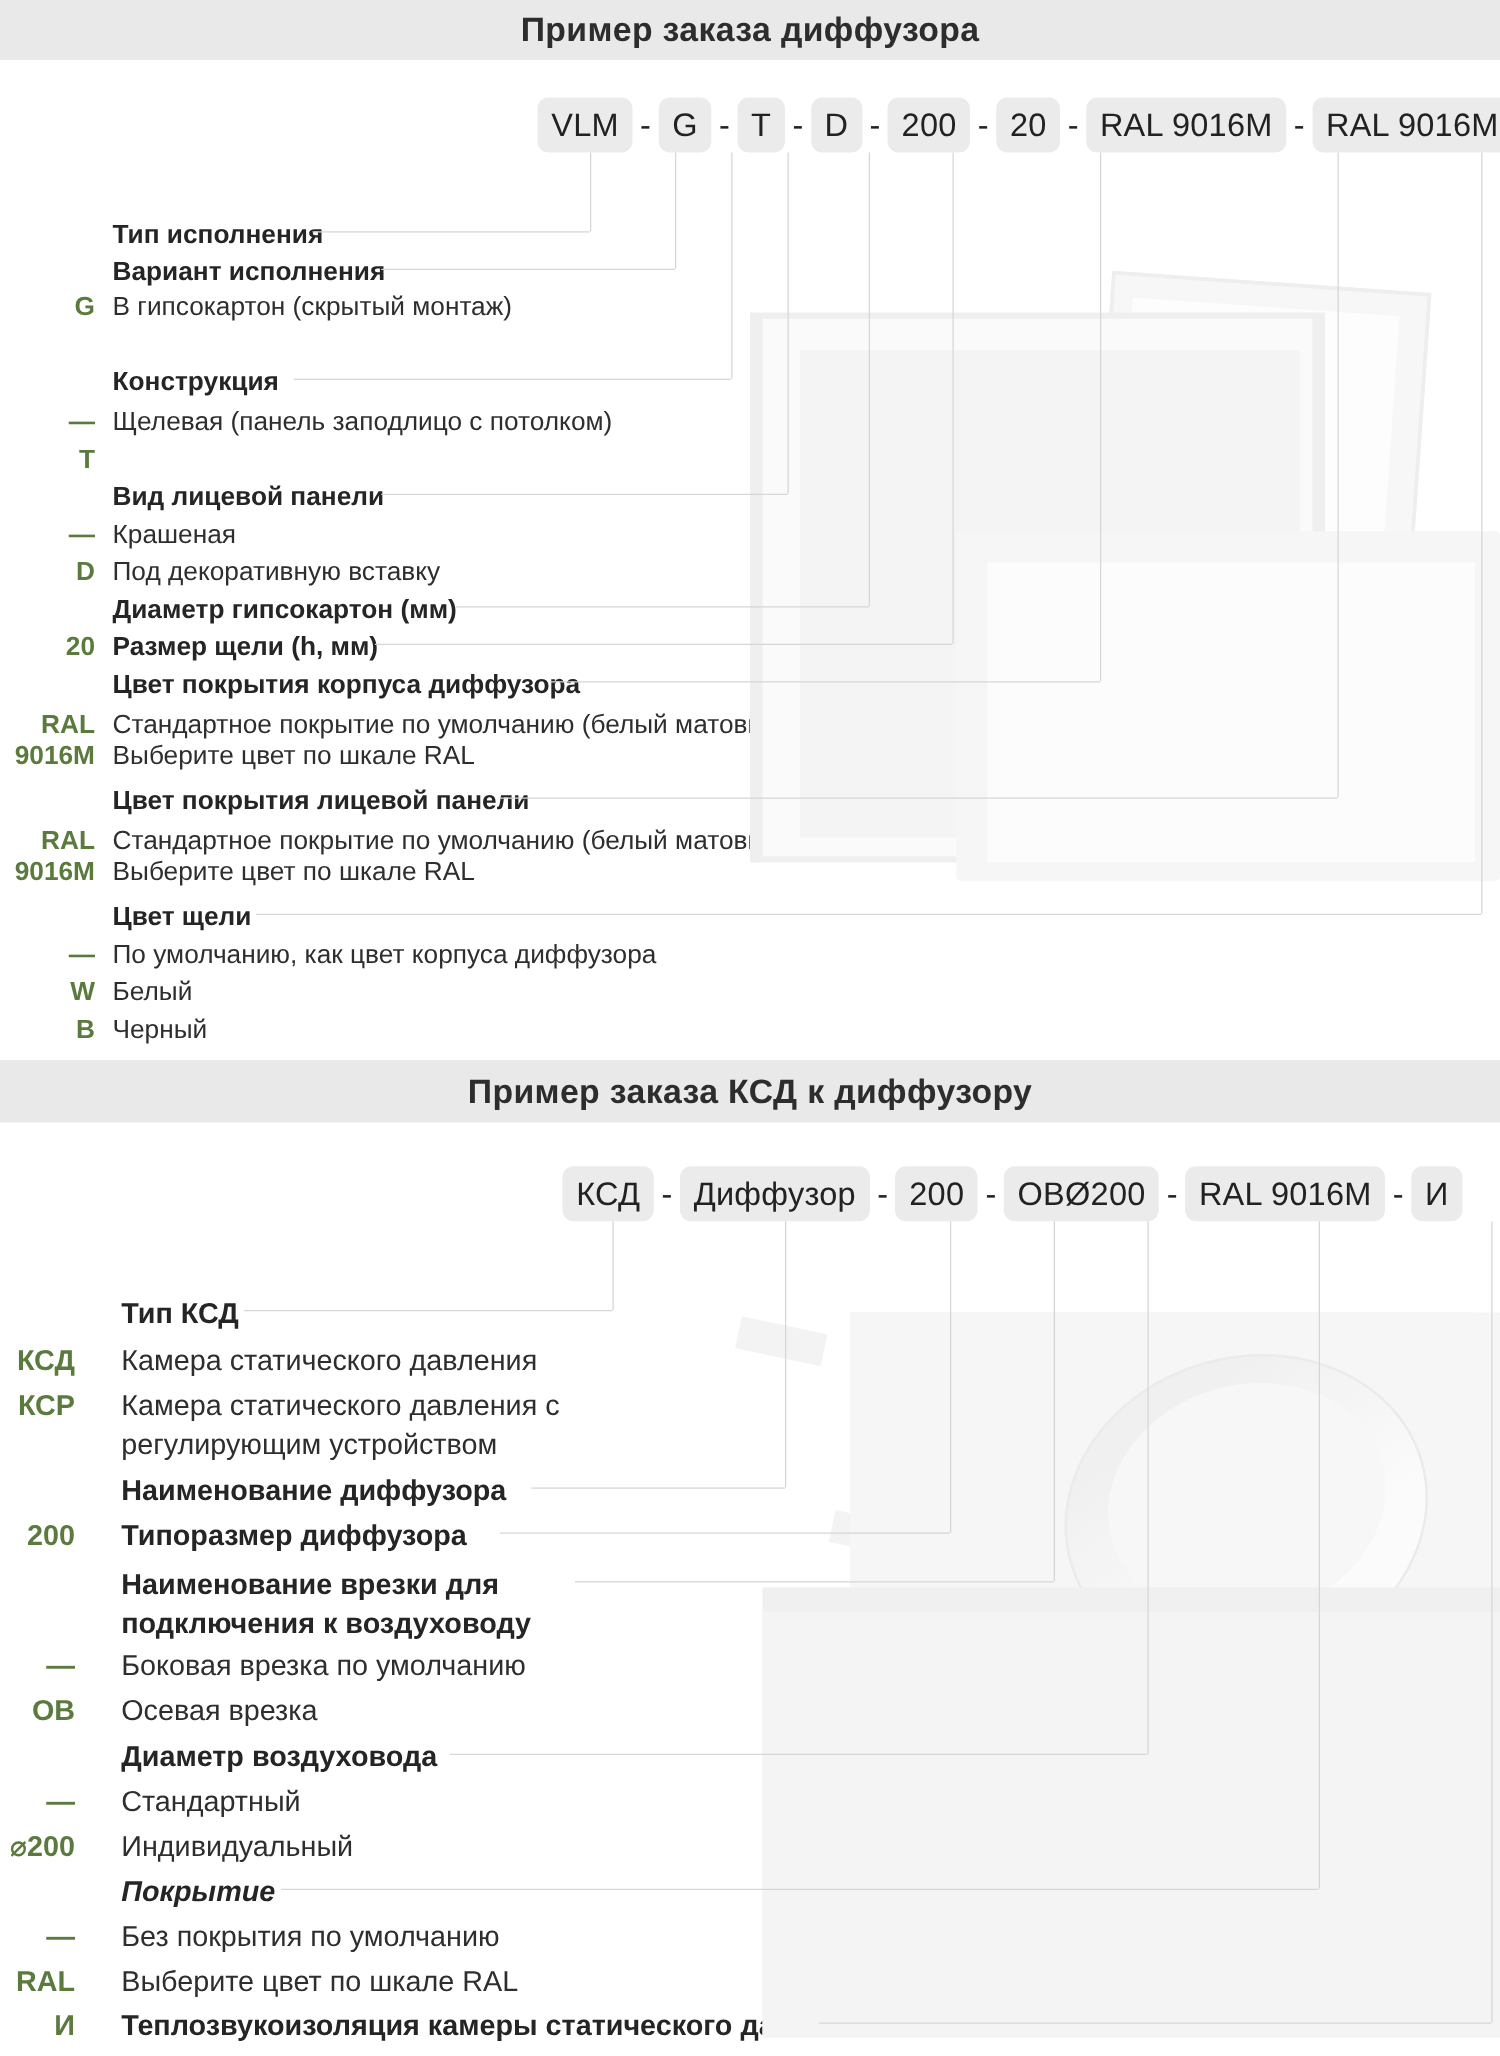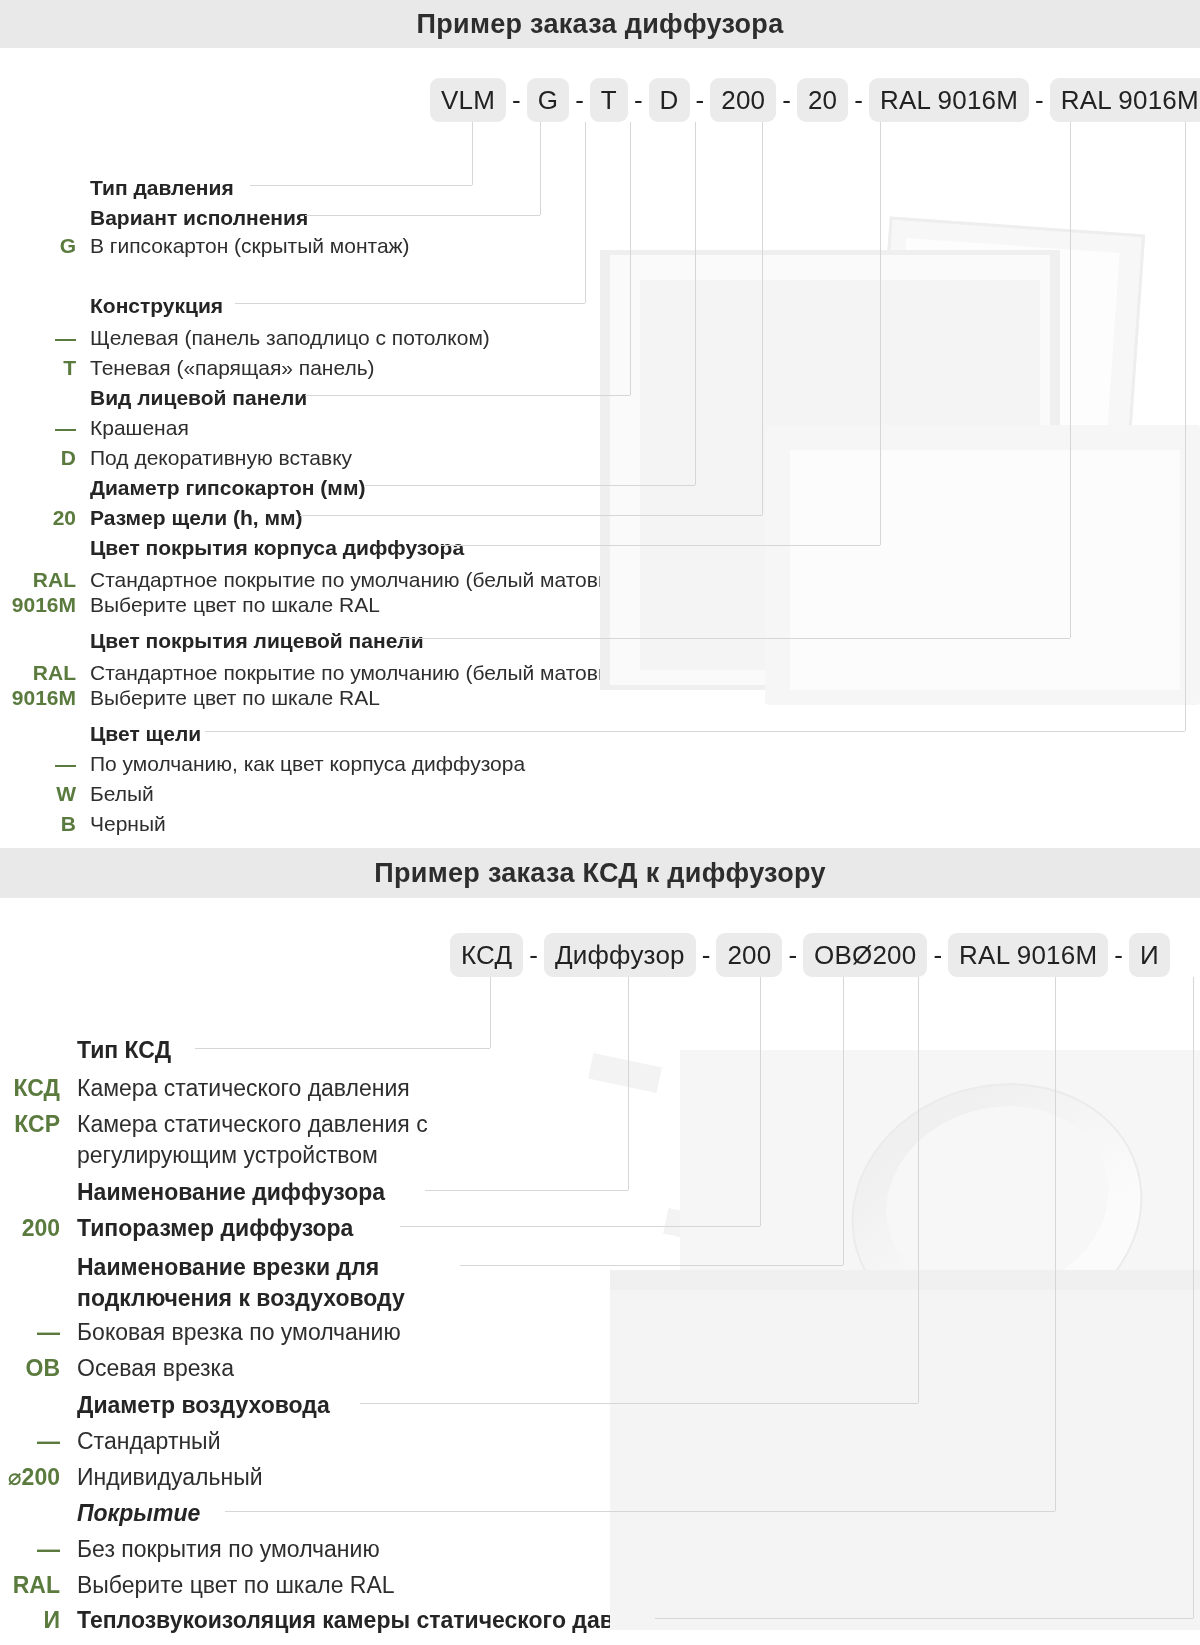--- a/index.html
+++ b/index.html
@@ -26,21 +26,21 @@
   .dash{font-size:26px;color:#222;padding:0 1px;}
   .row{position:absolute;left:0;width:760px;font-size:21px;line-height:25px;color:#2e2e2e;}
   .row .code{
     position:absolute;left:6px;top:0;width:70px;text-align:right;
     color:var(--green,#5a7a3e);font-weight:700;
   }
   .row .txt{display:block;margin-left:90px;}
   .row .txt.b{font-weight:700;color:#252525;}
   .s2 .row{font-size:23px;line-height:31px;width:780px;}
   .s2 .row .code{left:0;width:60px;}
-  .s2 .row .txt{margin-left:77px;}
+  .s2 .row .txt{margin-left:97px;}
   .hline{position:absolute;height:1px;background:var(--line,#d6d6d6);z-index:5;}
   .vline{position:absolute;width:1px;background:var(--line,#d6d6d6);z-index:5;}
   .art{position:absolute;z-index:1;}
   .art div{position:absolute;}
 </style>
 </head>
 <body style="--green: #5a7a3e; --band: #e9e9e9; --chip: #ebebeb; --line: #d6d6d6;">
 
 <div class="section s1">
 
@@ -90,39 +90,38 @@
   <div class="hline" style="top:215px;left:305px;width:235px;"></div>
   <div class="hline" style="top:303px;left:235px;width:350px;"></div>
   <div class="hline" style="top:395px;left:305px;width:325px;"></div>
   <div class="hline" style="top:485px;left:365px;width:330px;"></div>
   <div class="hline" style="top:515px;left:300px;width:462px;"></div>
   <div class="hline" style="top:545px;left:440px;width:440px;"></div>
   <div class="hline" style="top:638px;left:400px;width:670px;"></div>
   <div class="hline" style="top:731px;left:205px;width:980px;"></div>
 
   <div class="row" style="top:175px;">
-      <span class="txt b">Тип давления</span>
+      <span class="txt b">Тип исполнения</span>
     </div>
   <div class="row" style="top:205px;">
       <span class="txt b">Вариант исполнения</span>
     </div>
   <div class="row" style="top:233px;">
       <span class="code">G</span>
       <span class="txt" style="max-width:330px;">В гипсокартон (скрытый монтаж)</span>
     </div>
   <div class="row" style="top:293px;">
       <span class="txt b">Конструкция</span>
     </div>
   <div class="row" style="top:325px;">
       <span class="code">—</span>
       <span class="txt">Щелевая (панель заподлицо с потолком)</span>
     </div>
   <div class="row" style="top:355px;">
       <span class="code">T</span>
-      <span class="txt">Теневая («парящая» панель)</span>
     </div>
   <div class="row" style="top:385px;">
       <span class="txt b">Вид лицевой панели</span>
     </div>
   <div class="row" style="top:415px;">
       <span class="code">—</span>
       <span class="txt">Крашеная</span>
     </div>
   <div class="row" style="top:445px;">
       <span class="code">D</span>

